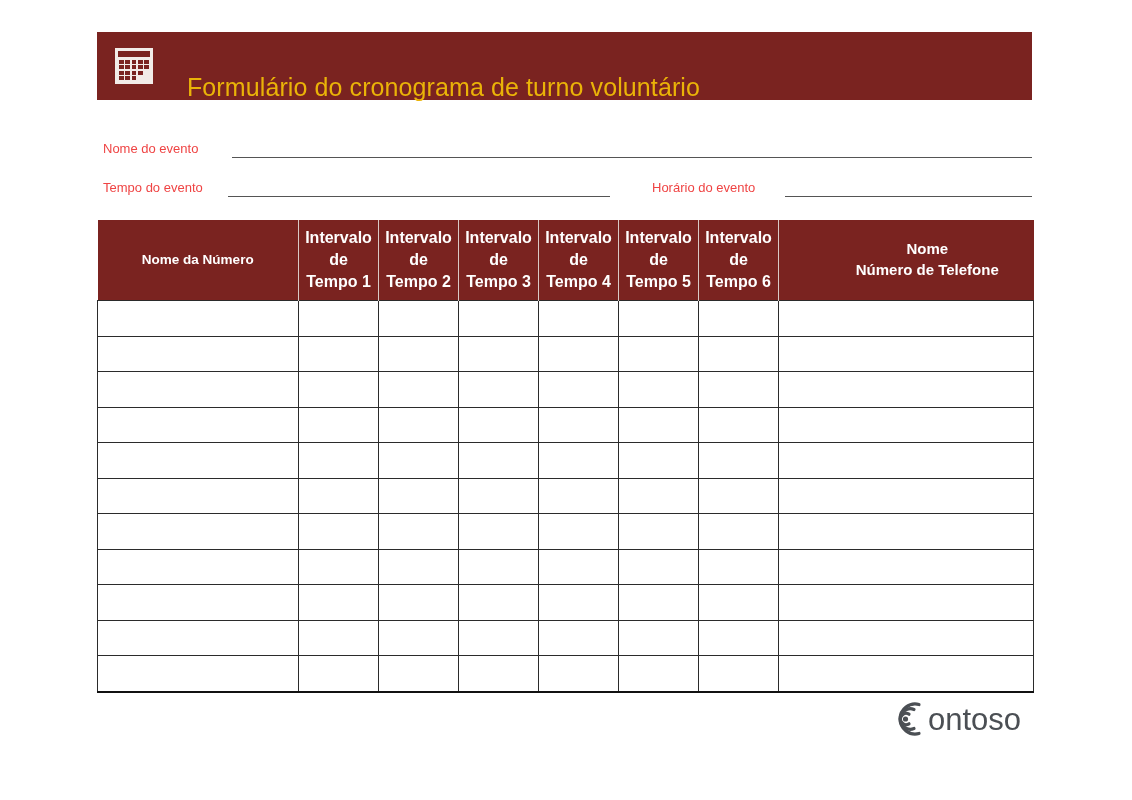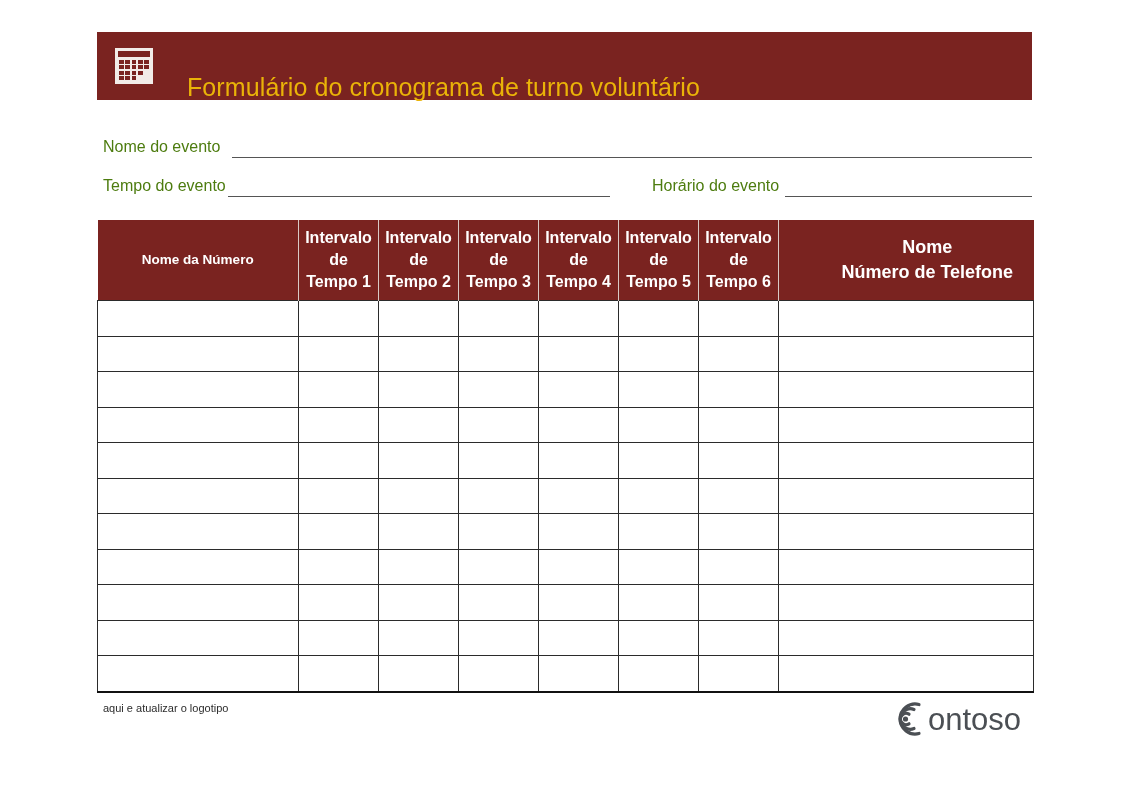--- a/index.html
+++ b/index.html
@@ -77,22 +77,22 @@
     white-space: nowrap;
     margin-top: 43px;
   }
 
   
   .field-row {
     position: absolute;
     height: 26px;
   }
   .field-label {
-    font-size: 16px;
-    color: #4d7c0f;
+    font-size: 13px;
+    color: #ef4444;
     white-space: nowrap;
   }
   .field-line {
     border-bottom: 1.4px solid #555;
     height: 100%;
   }
 
   #row-nome        { left: 103px; top: 132px; width: 929px; display: flex; align-items: flex-end; }
   #row-nome .field-label { padding-bottom: 2px; width: 129px; flex: 0 0 auto; }
   #row-nome .field-line  { flex: 1 1 auto; }
@@ -125,21 +125,21 @@
     vertical-align: middle;
     text-align: center;
     height: 52px;
     box-sizing: border-box;
   }
   .sched-table th.col-station {
     font-size: 13.5px;
     border-left: none;
   }
   .sched-table th.col-contact {
-    font-size: 18px;
+    font-size: 15px;
     border-right: none;
     padding-left: 44px;
   }
   .sched-table td {
     height: 34.5px;
     border: 1.1px solid #2b2b2b;
     background: #ffffff;
     padding: 0;
   }
   .sched-table tbody tr:last-child td {
@@ -345,21 +345,20 @@
         <td></td>
         <td></td>
         <td></td>
         <td></td>
         <td></td>
       </tr>
     </tbody>
 </table>
 
 <div class="footer-note">
-  <div>aqui e atualizar o logotipo</div>
 </div>
 
 <div class="logo">
   <svg width="146" height="48" viewBox="0 0 146 48" aria-hidden="true">
     <g fill="none" stroke="#4B4F54" stroke-width="3.2" stroke-linecap="round">
       <path d="M31 9.5 A15 15 0 1 0 31 38.5"></path>
       <path d="M26 14.5 A10.2 10.2 0 1 0 26 33.5"></path>
       <path d="M21 19.2 A5.6 5.6 0 1 0 21 28.8"></path>
     </g>
     <circle cx="17.5" cy="24" r="2.6" fill="#4B4F54"></circle>

